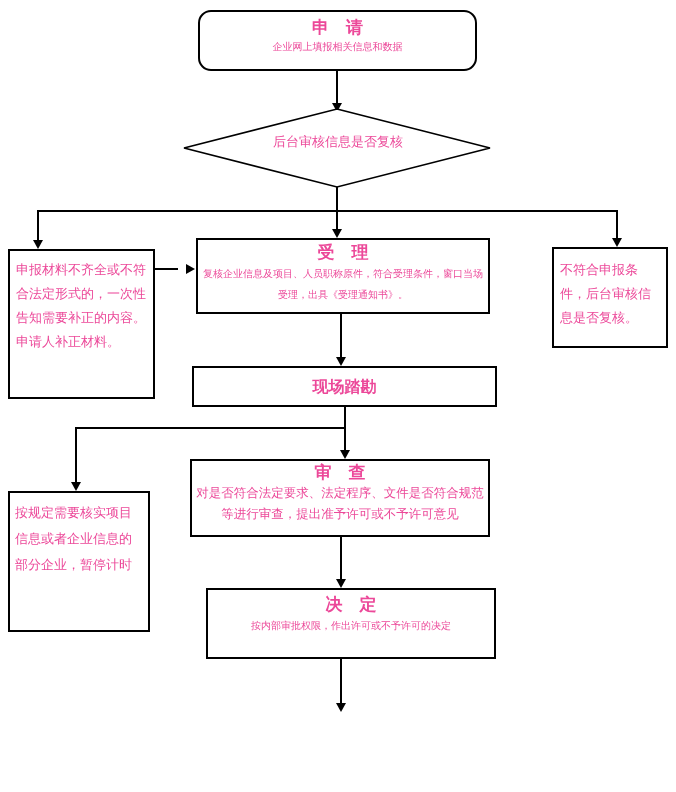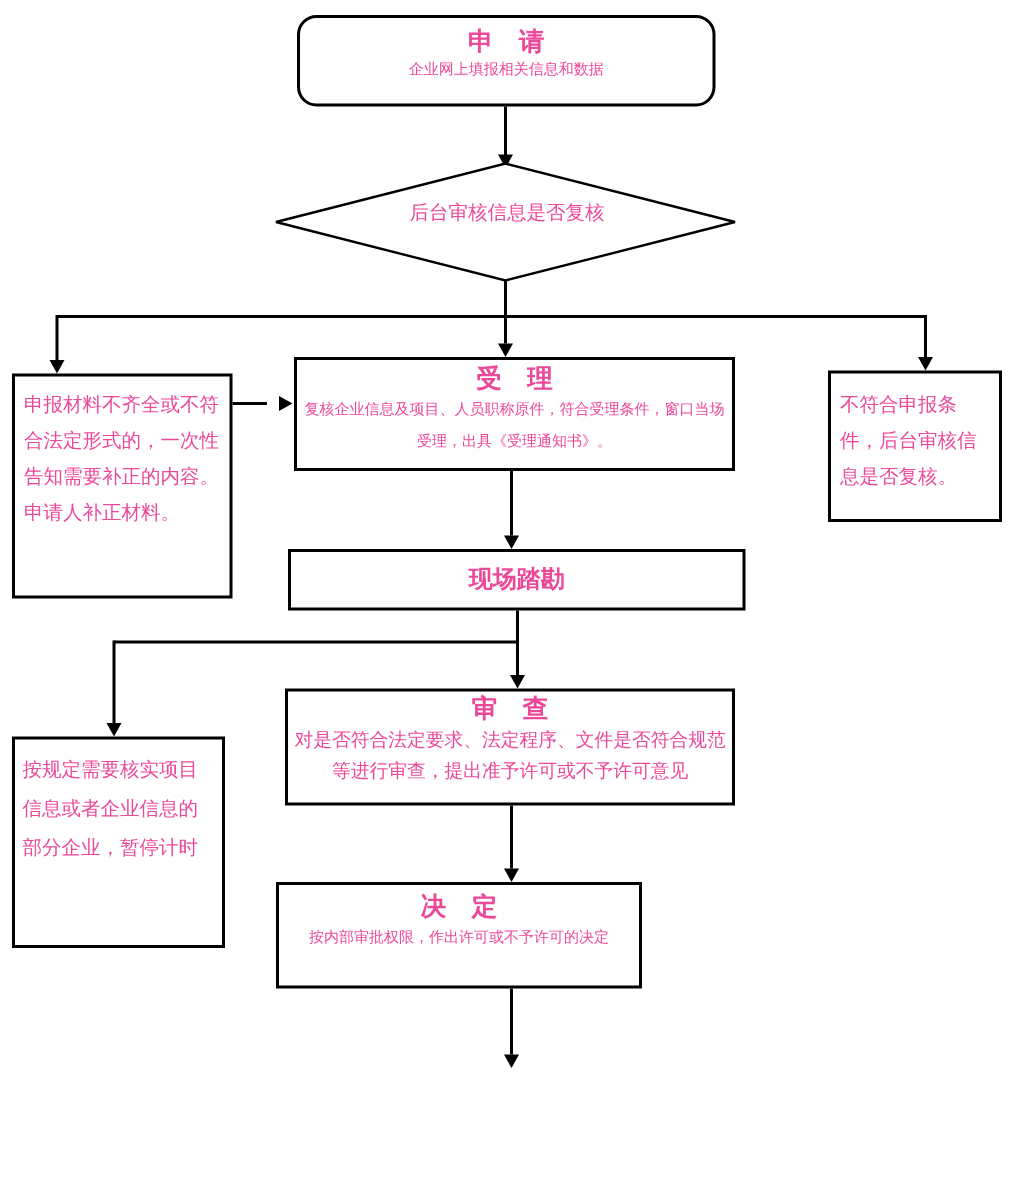--- a/index.html
+++ b/index.html
@@ -105,21 +105,21 @@
   </div>
 
   <div class="node" style="left:190px;top:459px;width:300px;height:78px;">
     <div class="node-title" style="margin-top:2px;">审　查</div>
     <div class="node-body" style="text-align:center;padding:0 3px;font-size:12.5px;">对是否符合法定要求、法定程序、文件是否符合规范等进行审查，提出准予许可或不予许可意见</div>
   </div>
 
   <div class="ln" style="left:340px;top:537px;width:2px;height:42px;"></div>
   <div class="arr-d" style="left:336px;top:579px;"></div>
 
-  <div class="node" style="left:184px;top:588px;width:244px;height:71px;">
+  <div class="node" style="left:206px;top:588px;width:290px;height:71px;">
     <div class="node-title" style="margin-top:5px;">决　定</div>
     <div class="node-body">按内部审批权限，作出许可或不予许可的决定</div>
   </div>
 
   <div class="ln" style="left:340px;top:659px;width:2px;height:44px;"></div>
   <div class="arr-d" style="left:336px;top:703px;"></div>
 
 
 </div>
 

